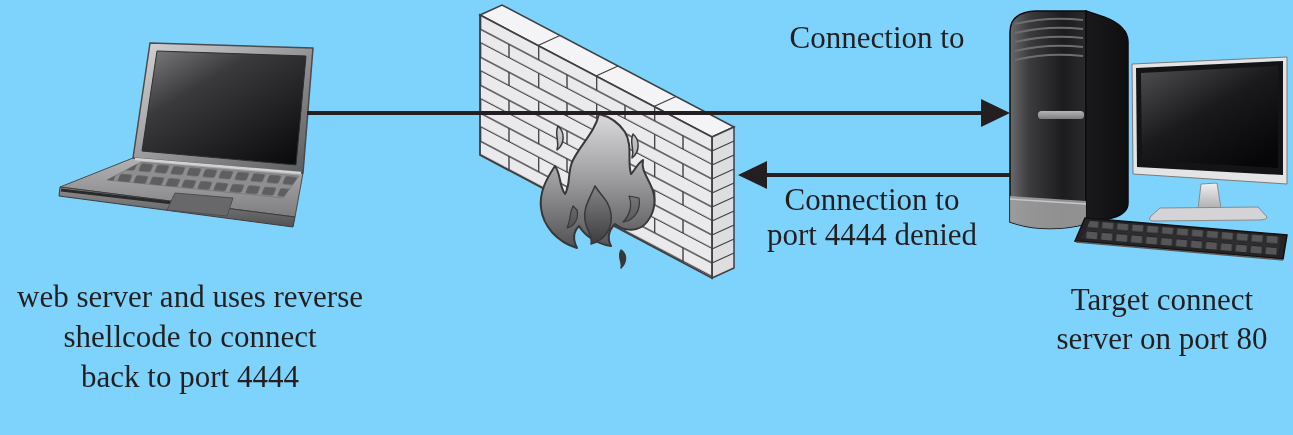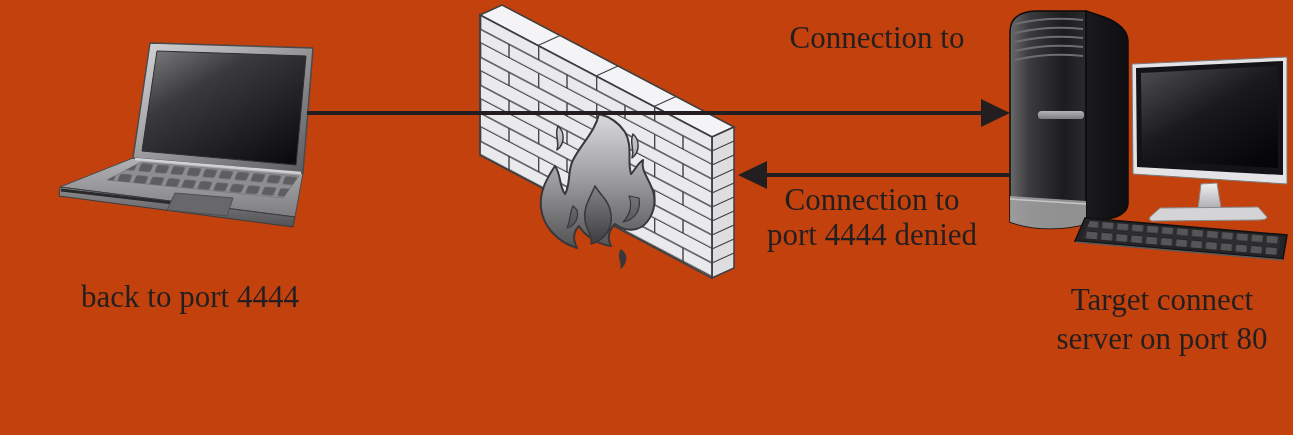--- a/index.html
+++ b/index.html
@@ -1,17 +1,17 @@
 <!DOCTYPE html>
 <html><head>
 <meta charset="utf-8">
 <style>
   html,body{margin:0;padding:0;background:#ffffff;}
   .canvas{
-    position:relative;width:1293px;height:435px;background:#c2410c;overflow:hidden;
+    position:relative;width:1293px;height:435px;background:#7dd3fc;overflow:hidden;
     font-family:"Liberation Serif","DejaVu Serif",serif;color:#231f20;
   }
   .abs{position:absolute;}
   svg{display:block;}
   .arrow-label{
     position:absolute;text-align:center;font-size:31px;line-height:35px;
     white-space:nowrap;transform:translateX(-50%);
   }
   .caption{
     position:absolute;text-align:center;font-size:31px;white-space:nowrap;
@@ -173,20 +173,22 @@
 
   <div class="arrow-label" style="left:877px;top:20px;">
     <span>Connection to</span>
   </div>
   <div class="arrow-label" style="left:872px;top:182px;">
     <span>Connection to</span>
     <span>port 4444 denied</span>
   </div>
 
   <div class="caption caption-attacker" style="left:190px;top:277px;">
+    <span>web server and uses reverse</span>
+    <span>shellcode to connect</span>
     <span>back to port 4444</span>
   </div>
   <div class="caption caption-target" style="left:1162px;top:280px;">
     <span>Target connect</span>
     <span>server on port 80</span>
   </div>
 
 </div>
 
 </body></html>

